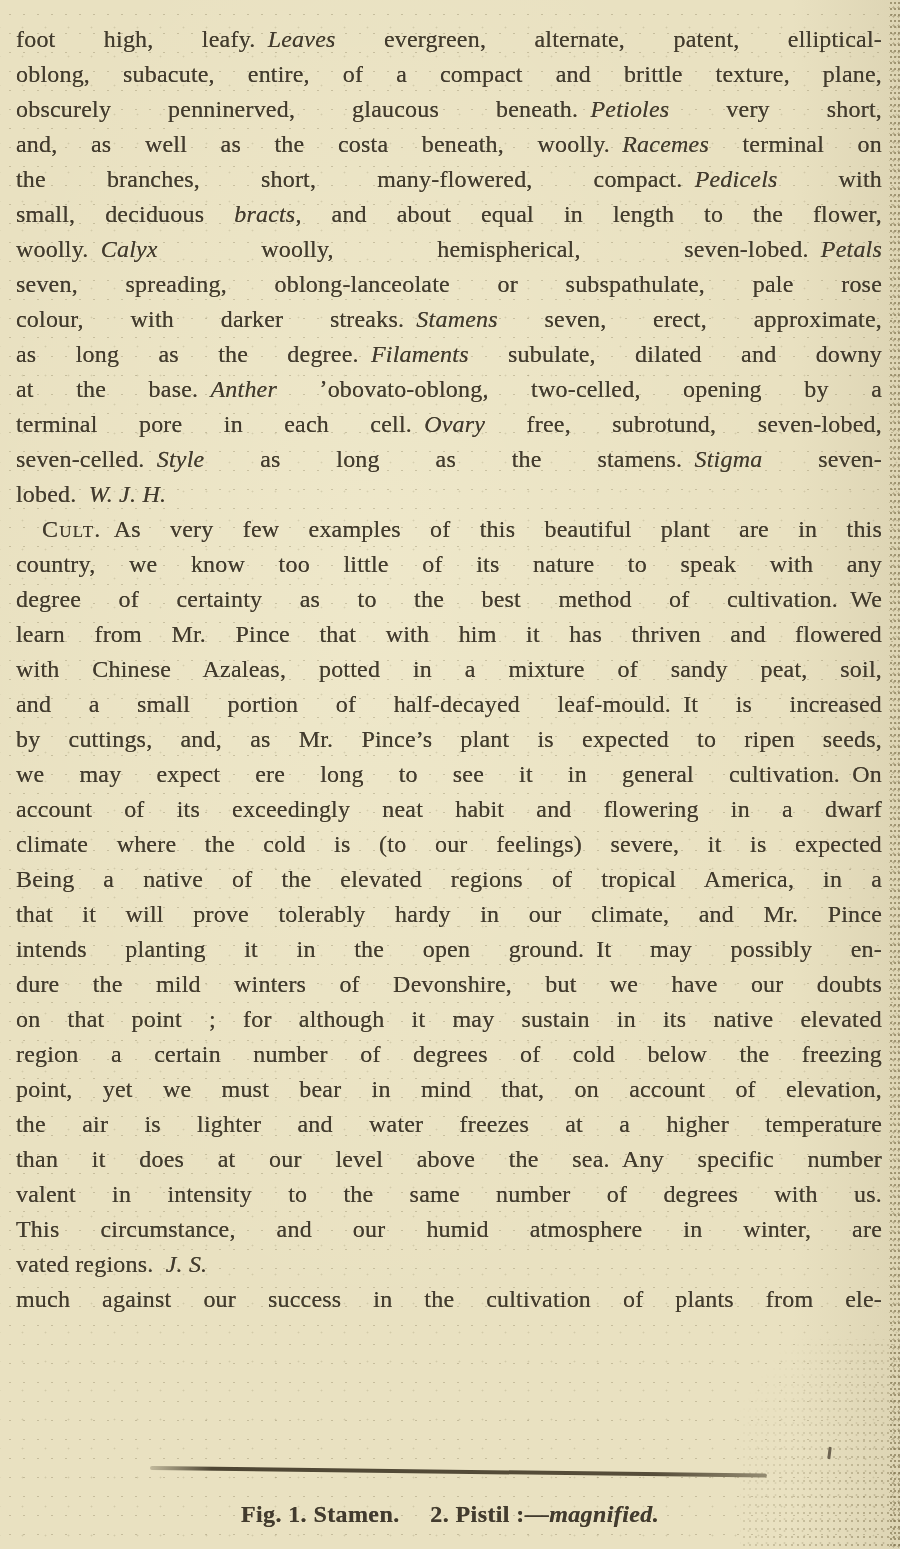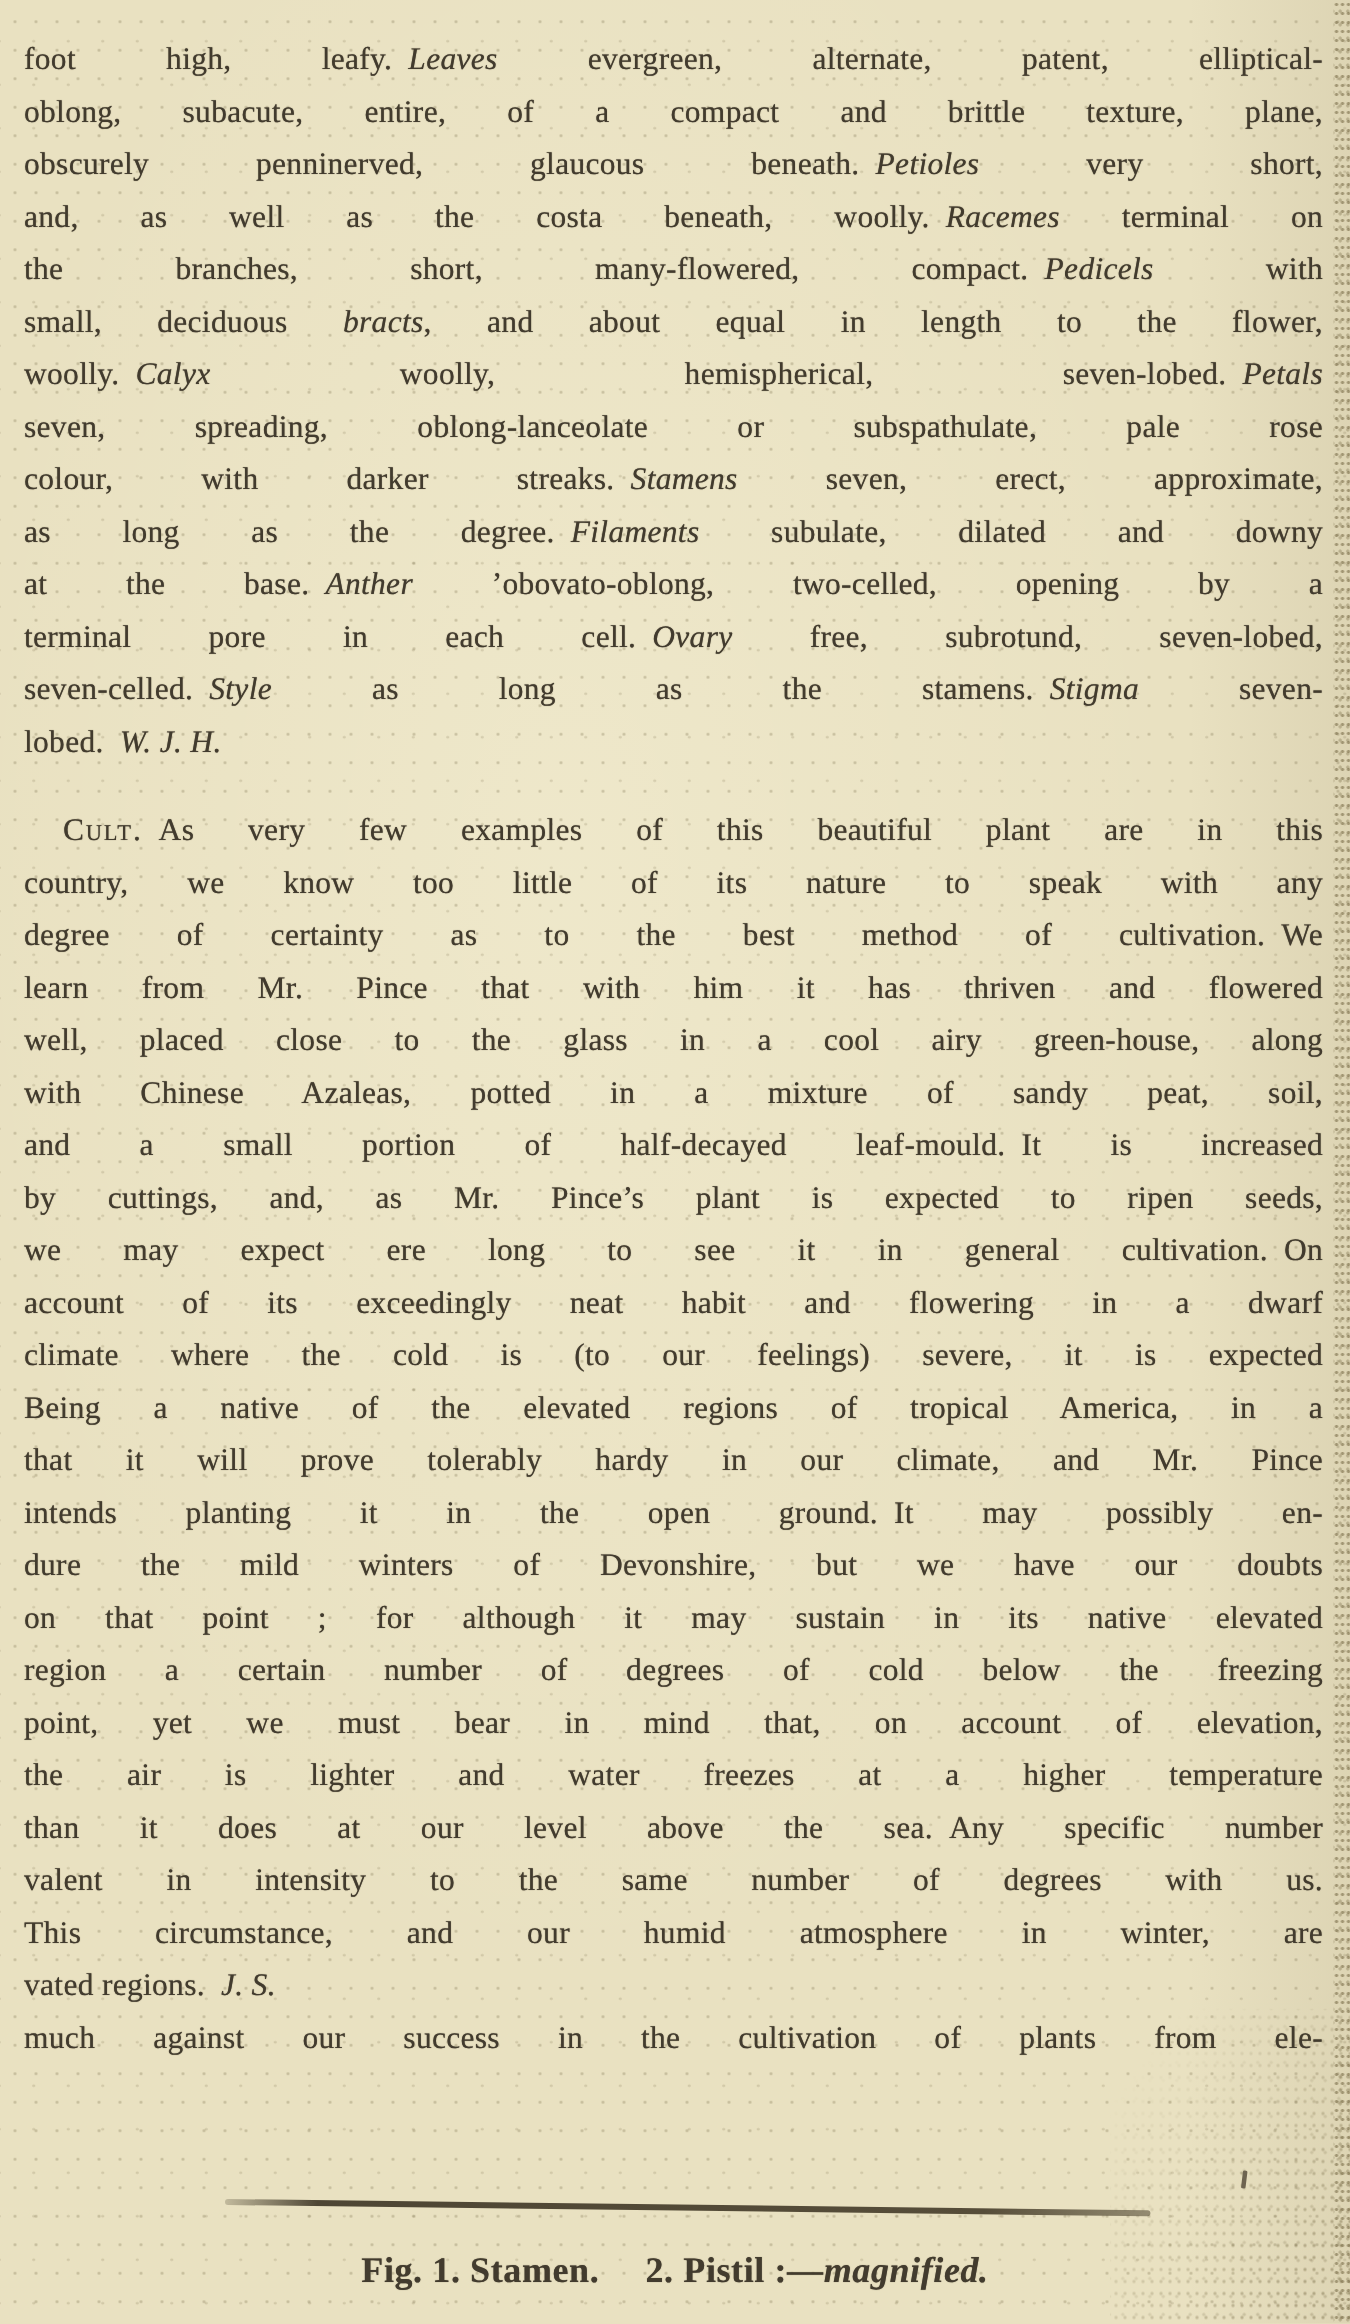--- a/index.html
+++ b/index.html
@@ -34,28 +34,28 @@
       radial-gradient(circle, rgba(110,97,60,.40) 0 .9px, rgba(0,0,0,0) 1.3px),
       radial-gradient(circle, rgba(110,97,60,.26) 0 .9px, rgba(0,0,0,0) 1.2px);
     background-size:6px 8px, 9px 12px;
     background-position:1px 2px, 4px 6px;
     -webkit-mask-image:linear-gradient(to bottom right, rgba(0,0,0,0) 15%, #000 85%);
     mask-image:linear-gradient(to bottom right, rgba(0,0,0,0) 15%, #000 85%);
   }
   .text-block{position:absolute;left:16px;top:22px;width:866px;}
   .line{
     text-align:justify;text-align-last:justify;text-justify:inter-word;
-    font-size:21px;line-height:35px;letter-spacing:.2px;
+    font-size:24px;line-height:35px;letter-spacing:.2px;
     text-shadow:0 0 .6px rgba(58,50,34,.75);
   }
   .line.last{text-align-last:left;}
   .line.indent{text-indent:26px;}
   .it{font-style:italic;}
   .sc{font-variant:small-caps;letter-spacing:1.2px;}
-  .paragraph + .paragraph{margin-top:24px;}
+  .paragraph + .paragraph{margin-top:0;}
   .rule{
     position:absolute;left:150px;top:1466px;width:617px;height:3.5px;border-radius:2px;
     background:linear-gradient(to right, rgba(78,69,48,.25), #4e4634 10%, #564d39 82%, rgba(78,69,48,.55));
     transform:rotate(.7deg);transform-origin:left center;
   }
   .caption{
     position:absolute;left:0;top:1499px;width:100%;
     text-align:center;font-size:24px;line-height:30px;letter-spacing:.4px;
     text-shadow:0 0 .6px rgba(58,50,34,.7);
     font-weight:bold;
@@ -87,21 +87,20 @@
       <div class="line"><span>at the base. </span><span class="it">Anther</span><span> ʼobovato-oblong, two-celled, opening by a</span></div>
       <div class="line"><span>terminal pore in each cell. </span><span class="it">Ovary</span><span> free, subrotund, seven-lobed,</span></div>
       <div class="line"><span>seven-celled. </span><span class="it">Style</span><span> as long as the stamens. </span><span class="it">Stigma</span><span> seven-</span></div>
       <div class="line last"><span>lobed. </span><span class="it">W. J. H.</span></div>
     </div>
     <div class="paragraph">
       <div class="line indent"><span class="sc">Cult.</span><span> As very few examples of this beautiful plant are in this</span></div>
       <div class="line"><span>country, we know too little of its nature to speak with any</span></div>
       <div class="line"><span>degree of certainty as to the best method of cultivation. We</span></div>
       <div class="line"><span>learn from Mr. Pince that with him it has thriven and flowered</span></div>
-      <div class="line"><span>well, placed close to the glass in a cool airy green-house, along</span></div>
       <div class="line"><span>with Chinese Azaleas, potted in a mixture of sandy peat, soil,</span></div>
       <div class="line"><span>and a small portion of half-decayed leaf-mould. It is increased</span></div>
       <div class="line"><span>by cuttings, and, as Mr. Pince’s plant is expected to ripen seeds,</span></div>
       <div class="line"><span>we may expect ere long to see it in general cultivation. On</span></div>
       <div class="line"><span>account of its exceedingly neat habit and flowering in a dwarf</span></div>
       <div class="line"><span>climate where the cold is (to our feelings) severe, it is expected</span></div>
       <div class="line"><span>Being a native of the elevated regions of tropical America, in a</span></div>
       <div class="line"><span>that it will prove tolerably hardy in our climate, and Mr. Pince</span></div>
       <div class="line"><span>intends planting it in the open ground. It may possibly en-</span></div>
       <div class="line"><span>dure the mild winters of Devonshire, but we have our doubts</span></div>

